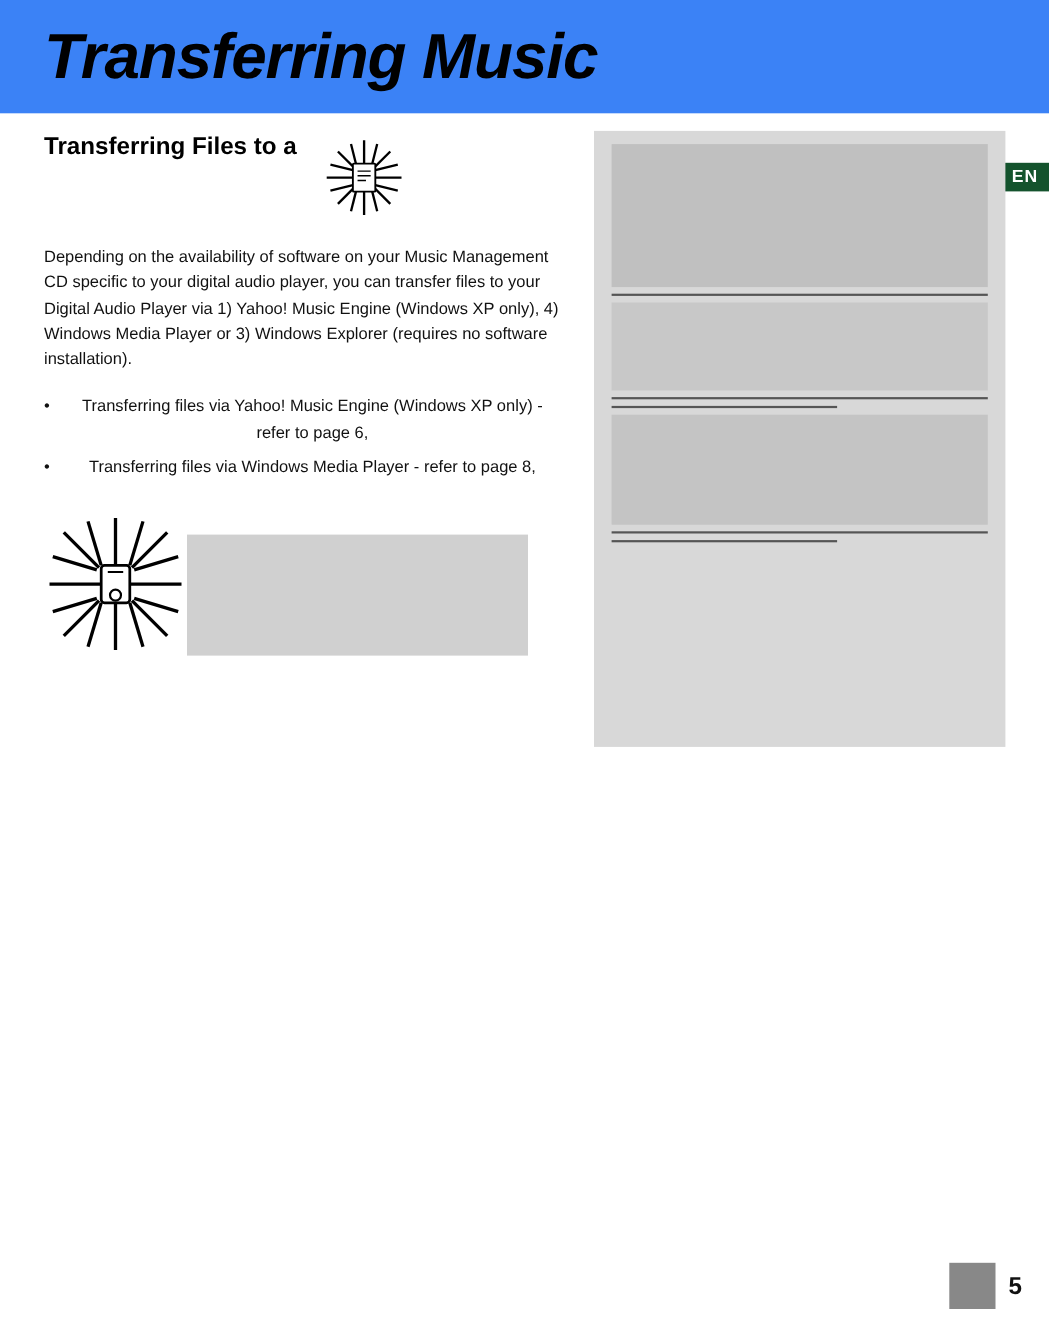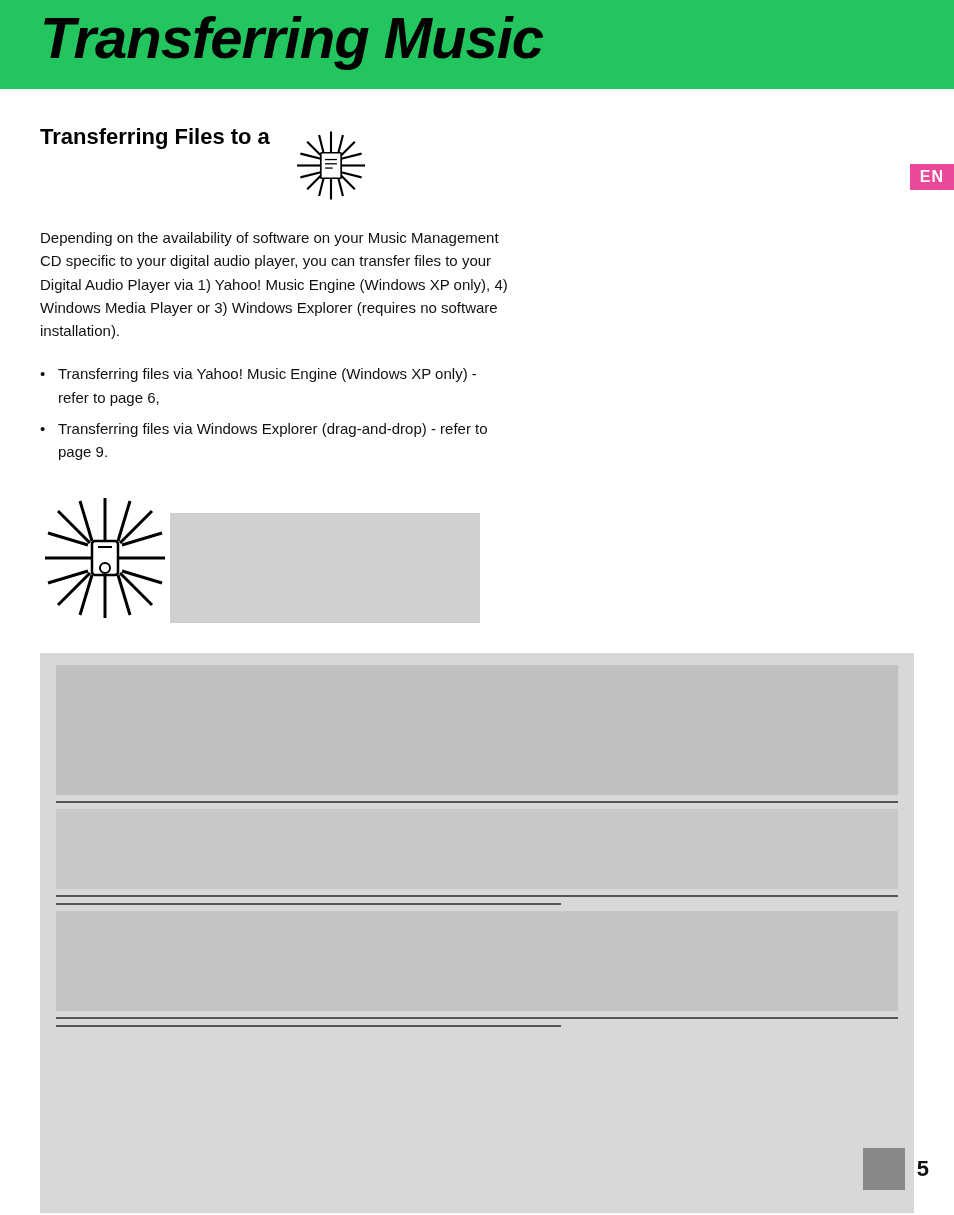--- a/index.html
+++ b/index.html
@@ -12,52 +12,51 @@
       width: 954px;
       height: 1215px;
       background: #ffffff;
       font-family: Arial, sans-serif;
       position: relative;
       overflow: hidden;
     }
 
     
     .page-header {
-      background: #22c55e;
-      padding: 4px 40px 18px 40px;
-      margin-bottom: 34px;
+      background: #3b82f6;
+      padding: 18px 40px 18px 40px;
+      margin-bottom: 16px;
     }
 
     .page-title {
       font-size: 58px;
       font-weight: 900;
       color: #000000;
       letter-spacing: -1px;
       font-style: italic;
     }
 
     
     .en-badge {
       position: absolute;
-      top: 164px;
+      top: 148px;
       right: 0;
-      background: #ec4899;
+      background: #14532d;
       color: #ffffff;
       font-weight: 900;
       font-size: 16px;
       padding: 4px 10px;
       letter-spacing: 1px;
     }
 
     
     .main-content {
       display: flex;
       padding: 0 40px;
       gap: 30px;
-      flex-direction: column;
     }
 
     
     .left-column {
       width: 470px;
       flex-shrink: 0;
     }
 
     
     .section-heading {
@@ -72,20 +71,21 @@
       font-size: 15px;
       line-height: 1.55;
       color: #111111;
       margin-bottom: 20px;
     }
 
     .bullet-list {
       list-style: none;
       padding: 0;
       margin: 0 0 30px 0;
+      text-align: center;
     }
 
     .bullet-list li {
       font-size: 15px;
       line-height: 1.55;
       color: #111111;
       padding-left: 18px;
       position: relative;
       margin-bottom: 8px;
     }
@@ -249,21 +249,21 @@
           <line x1="43" y1="53" x2="52" y2="53" stroke="#000" stroke-width="1.5"></line>
         </svg>
       </div>
     </div>
 
     <p class="body-text">Depending on the availability of software on your Music Management CD specific to your digital audio player, you can transfer files to your Digital Audio Player via 1) Yahoo! Music Engine (Windows XP only), 4) Windows Media Player or 3) Windows Explorer (requires no software installation).</p>
 
 
     <ul class="bullet-list">
       <li>Transferring files via Yahoo! Music Engine (Windows XP only) - refer to page 6,</li>
-      <li>Transferring files via Windows Explorer (drag-and-drop) - refer to page 9.</li>
+      <li>Transferring files via Windows Media Player - refer to page 8,</li>
     </ul>
 
     <div class="icon-area-bottom">
       <div class="icon-starburst">
         <svg viewBox="0 0 130 130" xmlns="http://www.w3.org/2000/svg" width="130" height="130">
 
           <g stroke="#000" stroke-width="3" fill="none">
 
             <line x1="65" y1="5" x2="65" y2="55"></line>
             <line x1="65" y1="75" x2="65" y2="125"></line>

